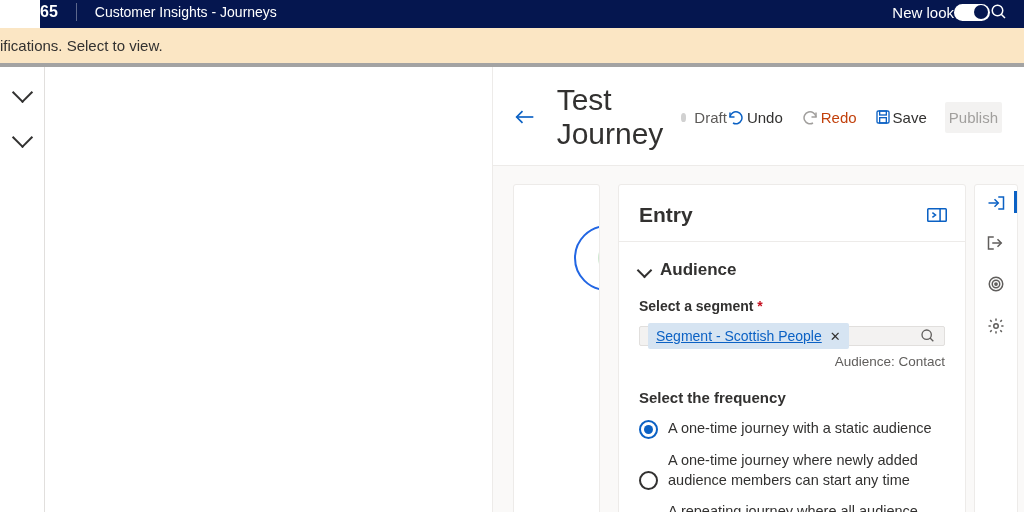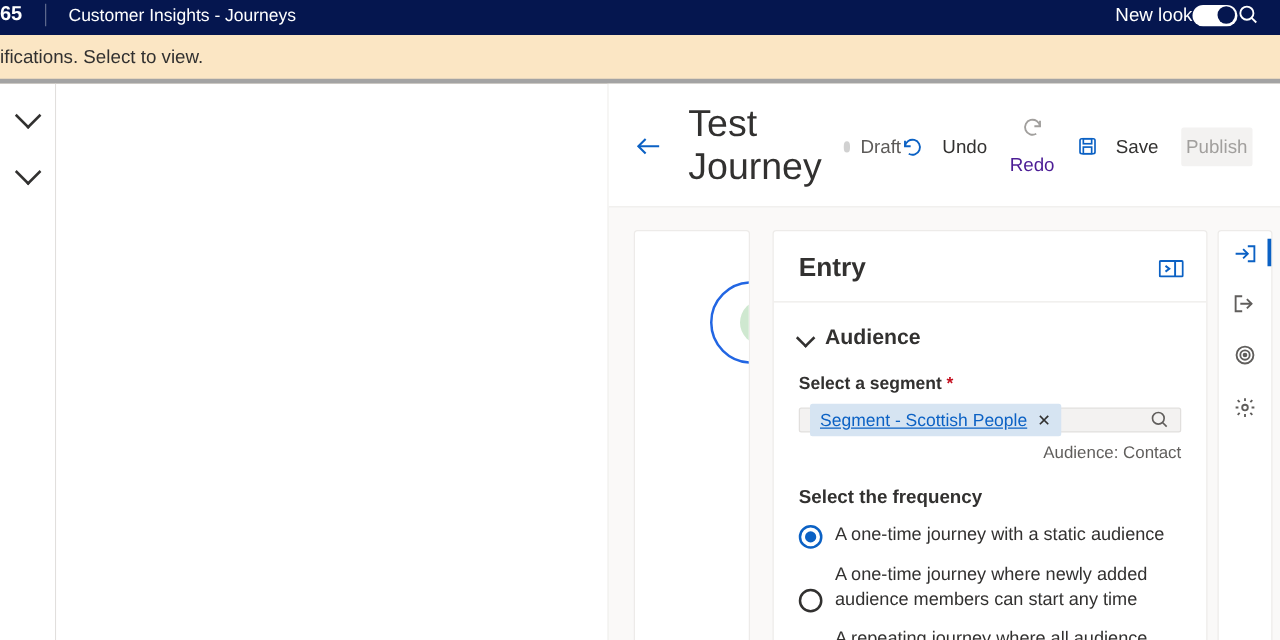--- a/index.html
+++ b/index.html
@@ -1,18 +1,18 @@
 <!DOCTYPE html>
 <html><head>
 <meta charset="utf-8">
 <style>
   * { box-sizing: border-box; margin: 0; padding: 0; font-family: "Segoe UI", Arial, sans-serif; }
   body { width: 1024px; height: 512px; overflow: hidden; background: #fff; color: #323130; }
 
-  .top-bar { background: #05164f; color: #fff; height: 28px; display: flex; align-items: center; padding: 0 10px 4px 0; }
+  .top-bar { background: #05164f; color: #fff; height: 28px; display: flex; align-items: center; padding: 0 10px 4px 0; margin-left: 40px; }
   .top-left { display: flex; align-items: center; gap: 8px; font-size: 14px; }
   .top-appnum { font-weight: 600; font-size: 16px; }
   .v-div { width: 1px; height: 18px; background: rgba(255,255,255,0.35); margin: 0 10px; }
   .top-right { margin-left: auto; display: flex; align-items: center; gap: 0; font-size: 15px; }
   .toggle { width: 36px; height: 17px; background: #fff; border-radius: 10px; position: relative; }
   .toggle::after { content: ""; position: absolute; right: 2px; top: 1.5px; width: 14px; height: 14px; border-radius: 50%; background: #05164f; }
   .searchglyph { width: 24px; text-align: center; font-size: 18px; }
 
   .notif { background: #fbe6c4; border-bottom: 4px solid #a3a3a3; padding: 9px 4px 9px 0; font-size: 15px; color: #323130; }
 
@@ -21,22 +21,22 @@
   .chev { width: 15px; height: 15px; border-right: 2px solid #323130; border-bottom: 2px solid #323130; transform: rotate(45deg); }
   .nav-blank { width: 14px; flex:1; background:#fff; border-right:1px solid #edebe9; }
 
   .workspace { flex: 1; display: flex; flex-direction: column; background:#faf9f8; }
   .cmdbar { display: flex; align-items: center; padding: 16px 22px 14px 22px; background:#fff; border-bottom:1px solid #edebe9; }
   .back-arrow { color:#0b61c4; font-size:20px; margin-right:22px; }
   .journey-title { font-size:30px; font-weight:400; margin-right:14px; }
   .status-dot { width:9px; height:9px; border-radius:50%; background:#d1d1d1; margin-right:8px; }
   .status-txt { font-size:15px; color:#5c5a58; }
   .cmdbar-actions { margin-left:auto; display:flex; align-items:center; gap:18px; font-size:15px; color:#323130; }
-  .cmdbar-actions .disabled { color:#4c1d95;flex-direction:column; }
-  .cmd { display:flex; align-items:center; gap:15px; }
+  .cmdbar-actions .disabled { color:#c2410c; }
+  .cmd { display:flex; align-items:center; gap:2px; }
   .cmd-icon { color:#0b61c4; font-size:17px; }
   .pub-btn { background:#f3f2f1; color:#a19f9d; padding:7px 4px; border-radius:2px; }
 
   .canvas-row { flex:1; display:flex; padding:18px 0 0 20px; gap:18px; }
   .canvas { background:#fff; border:1px solid #edebe9; border-radius:3px; flex:1; min-width:0; position:relative; overflow:hidden; }
 
   .start-node { position:absolute; left:60px; top:40px; width:368px; height:66px; border:2px solid #2266e3; border-radius:40px; background:#fff; display:flex; align-items:center; gap:16px; padding:0 22px; }
   .start-icon-c { width:36px; height:36px; border-radius:50%; background:#cfe8d0; display:flex; align-items:center; justify-content:center; color:#2a7a2f; }
 
   .panel-wrap { display:flex; gap:8px; margin-right:6px; }

